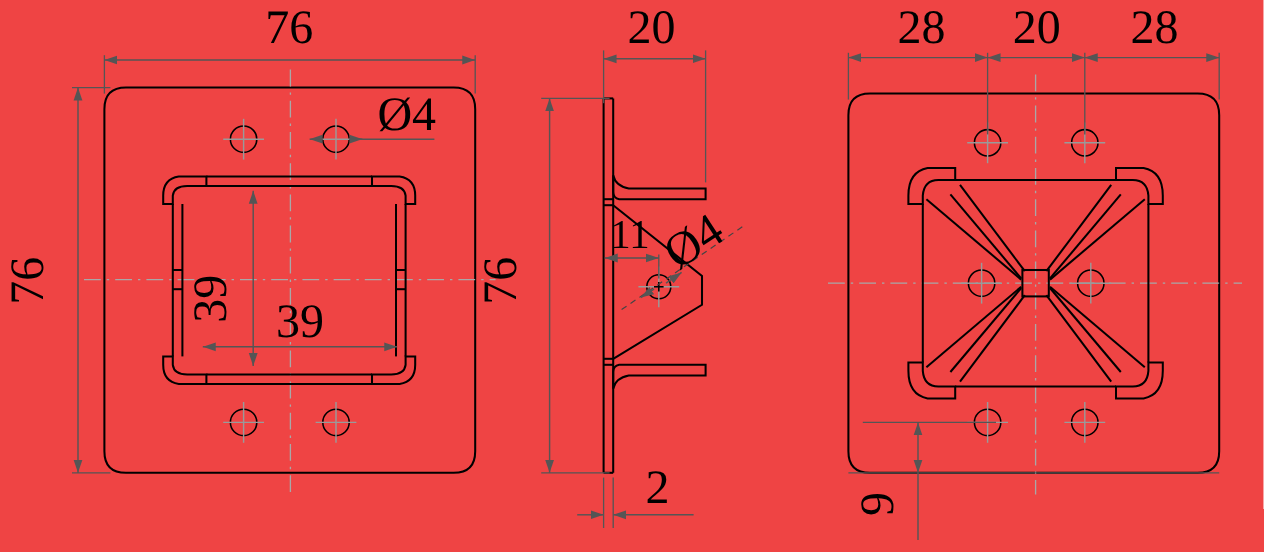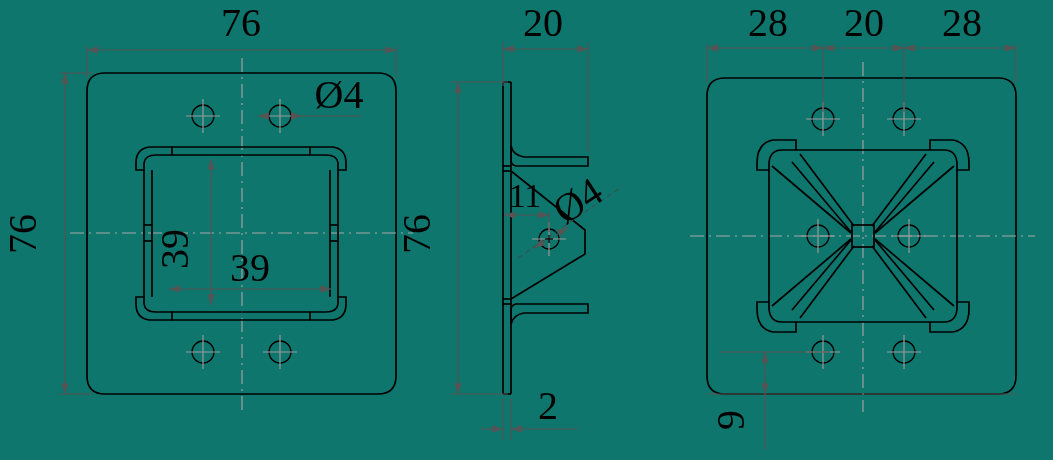--- a/index.html
+++ b/index.html
@@ -10,21 +10,21 @@
   body {
     width: 1053px;
     height: 460px;
     overflow: hidden;
     font-family: "Liberation Serif", serif;
   }
   #drawing-root {
     position: relative;
     width: 1053px;
     height: 460px;
-    background: #0f766e;
+    background: #ef4444;
     text-align: center;
   }
   svg#cad {
     position: absolute;
     left: 0;
     top: 0;
     width: 1053px;
     height: 460px;
     display: block;
   }

